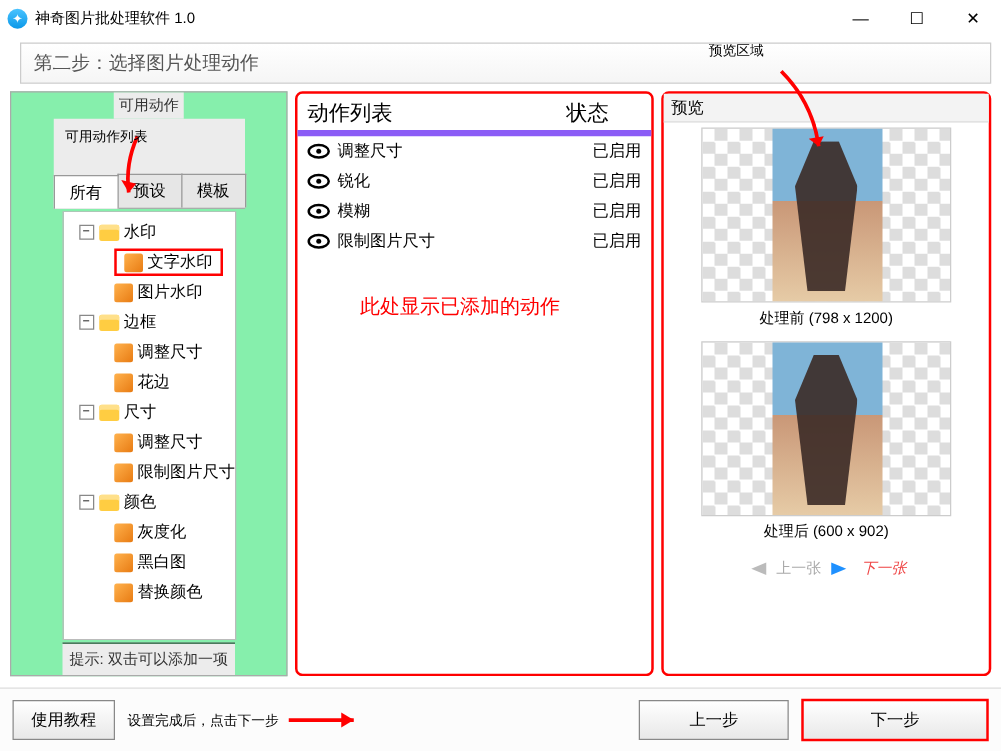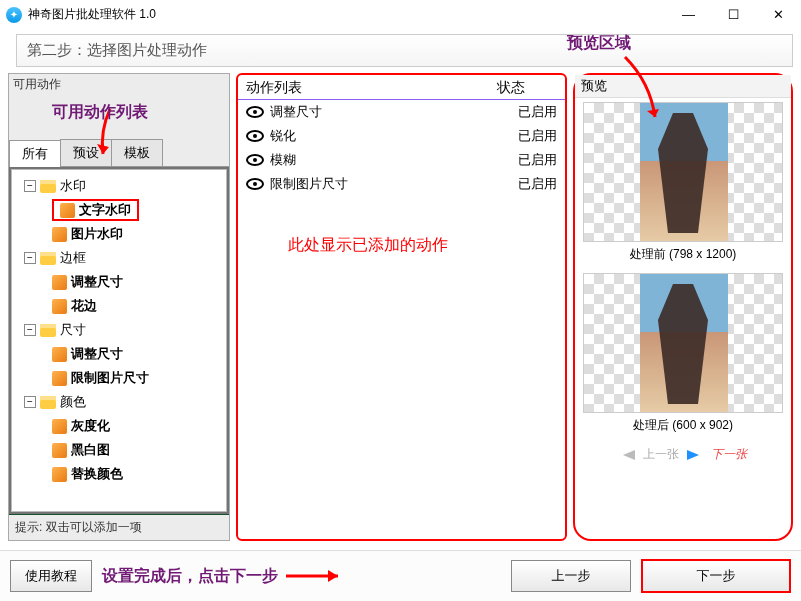--- a/index.html
+++ b/index.html
@@ -4,44 +4,44 @@
 <style>
   * { box-sizing: border-box; font-family: "Microsoft YaHei", sans-serif; }
   body { margin:0; width:801px; height:601px; background:#fff; font-size:12px; color:#000; position:relative; overflow:hidden;}
   .titlebar { height:30px; display:flex; align-items:center; padding-left:6px; border-bottom:1px solid #fff;}
   .titlebar .logo { width:16px; height:16px; background:linear-gradient(#49c3ff,#0b98e8); border-radius:50%; margin-right:6px; display:flex; align-items:center; justify-content:center; color:#fff; font-size:10px;}
   .winbtns { margin-left:auto; display:flex;}
   .winbtn { width:45px; height:30px; display:flex; align-items:center; justify-content:center; font-size:13px;}
   .steprow { display:flex; align-items:center; padding:6px 10px; border:1px solid #ccc; margin:4px 8px 2px 16px; background:linear-gradient(#fff,#f5f5f5);}
   .steplabel { font-size:15px; color:#555;}
   .mainmenu { margin-left:auto; border:1px solid #888; padding:4px 14px; background:linear-gradient(#fff,#e8e8e8); font-size:13px;}
-  .ann { position:absolute; color:#701a75; font-size:16px; font-weight:bold; pointer-events:none; z-index:50;}
+  .ann { position:absolute; color:#000000; font-size:11px; font-weight:normal; pointer-events:none; z-index:50;}
   .content { display:flex; padding:4px 8px 0 8px; gap:6px; height:472px;}
-  .col { border:1px solid #aaa; background:#737373;}
+  .col { border:1px solid #aaa; background:#86efac;align-items:center;}
   .col1 { width:222px; display:flex; flex-direction:column;}
   .grouplabel { font-size:12px; padding:2px 4px; color:#333; background:#ececec;}
   .tabs { display:flex; border-bottom:1px solid #999; background:#ececec;}
   .tab { padding:4px 12px; border:1px solid #999; border-bottom:none; margin-right:-1px; background:#e6e6e6; font-size:13px;margin-top:44px;}
   .tab.active { background:#fff; position:relative; top:1px;}
   .tree { flex:1; overflow-y:scroll; background:#fff; border:1px solid #bbb; margin:2px; padding:4px 0;}
   .tree-row { display:flex; align-items:center; height:24px; white-space:nowrap; font-size:13px;}
   .exp { width:12px; height:12px; border:1px solid #888; margin-right:4px; display:flex; align-items:center; justify-content:center; font-size:10px; line-height:1;}
   .folder { width:16px; height:13px; background:#ffcd42; border-radius:2px; margin-right:4px; box-shadow:inset 0 4px 0 #ffe08a;}
   .box3d { width:15px; height:15px; background:linear-gradient(135deg,#ffb24d,#e87b13); margin-right:4px; border-radius:2px;}
-  .ind1{padding-left:12px;} .ind2{padding-left:40px;font-weight:bold;}
+  .ind1{padding-left:12px;} .ind2{padding-left:40px;}
   .sel-border { border:2px solid #ff0000; display:inline-flex; align-items:center; padding:0 6px; height:22px;}
   .treehint { padding:4px 6px; font-size:12px; color:#333; border-top:1px solid #14532d; background:#ececec;}
   .col2 { flex:1; border:2px solid #ff0000; border-radius:6px; background:#fff; position:relative;}
-  .col2 .hdr { display:flex; padding:4px 8px 2px 8px; border-bottom:1px solid #8b5cf6; font-size:14px;justify-content:space-between;}
+  .col2 .hdr { display:flex; padding:4px 8px 2px 8px; border-bottom:5px solid #8b5cf6; font-size:17px;justify-content:space-between;}
   .actrow { display:flex; align-items:center; padding:2px 8px; font-size:13px; height:24px;}
   .eye { width:18px; height:12px; border:2px solid #000; border-radius:50%; margin-right:6px; position:relative;}
   .eye::after{content:""; position:absolute; width:4px; height:4px; background:#000; border-radius:50%; top:2px; left:5px;}
   .actname{flex:1;}
   .ann-center{position:absolute; color:#ff0000; font-size:16px; left:50px; top:160px;}
-  .col3 { width:220px; border:2px solid #ff0000; border-radius:18px; background:#fff; display:flex; flex-direction:column;}
+  .col3 { width:264px; border:2px solid #ff0000; border-radius:6px; background:#fff; display:flex; flex-direction:column;}
   .col3 .hdr { padding:2px 6px; font-size:13px; background:#f3f3f3; border-bottom:1px solid #ddd;}
   .thumb { margin:4px auto 2px auto; width:200px; height:140px; background:
     repeating-conic-gradient(#ddd 0 25%, #fff 0 50%) 0 0/20px 20px;
     position:relative; border:1px solid #ccc;}
   .photo{ position:absolute; top:0; bottom:0; left:56px; width:88px; background:linear-gradient(180deg,#7fb4d7 0%,#7fb4d7 42%,#c99777 42%,#e6cba6 100%);}
   .silh{position:absolute; top:10px; left:18px; width:50px; height:120px; background:radial-gradient(circle at 50% 18%, #3b2b26 0 12px, transparent 13px), linear-gradient(#3b2b26,#3b2b26); clip-path:polygon(30% 0,70% 0,100% 30%,80% 100%,20% 100%,0 30%); opacity:.9;}
   .caption{ text-align:center; font-size:12px; padding:2px 0 6px 0;}
   .navrow{ display:flex; align-items:center; justify-content:center; gap:8px; padding:6px; font-size:12px; color:#666;}
   .arw{width:16px;height:10px;display:inline-block;}
   .arw.l{border-top:5px solid transparent;border-bottom:5px solid transparent;border-right:12px solid #bbb;}

